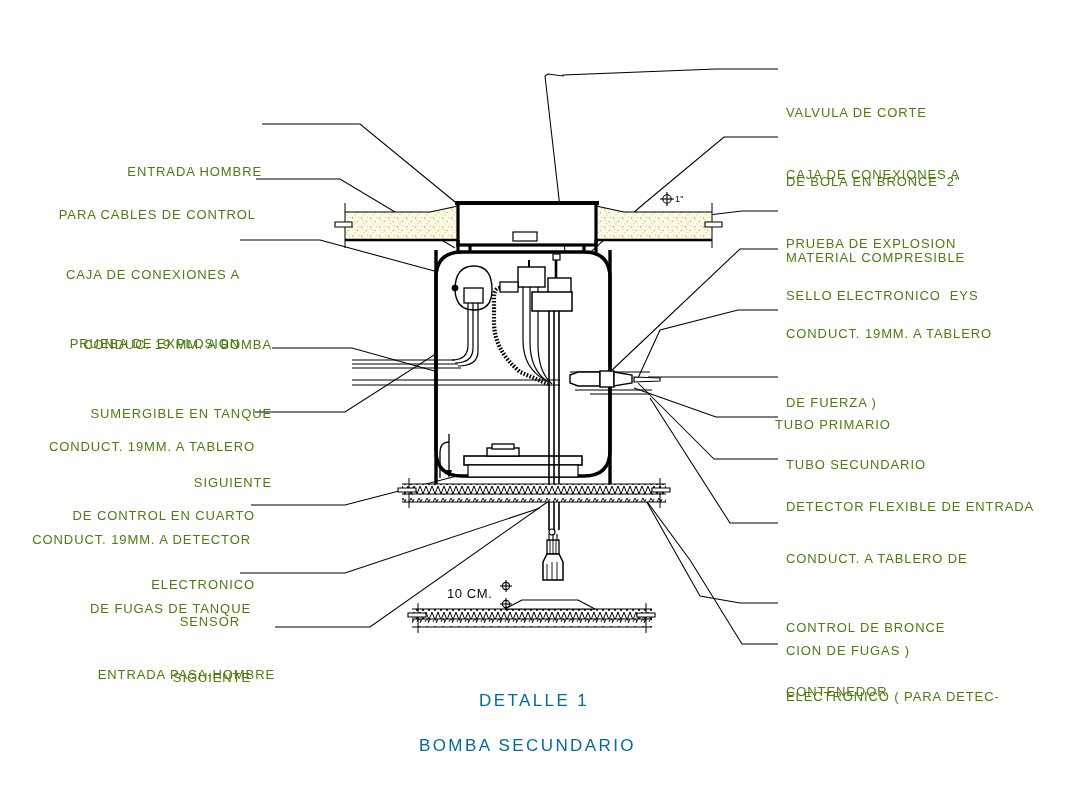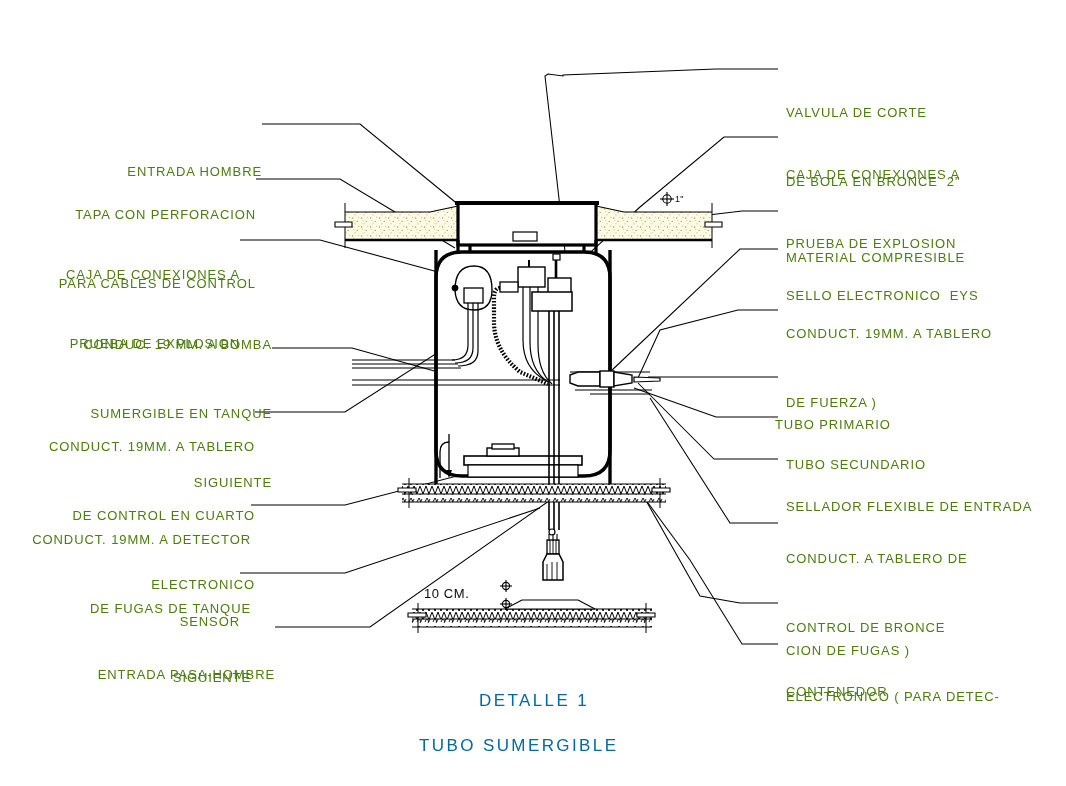--- a/index.html
+++ b/index.html
@@ -261,21 +261,20 @@
         <line x1="506" y1="598" x2="506" y2="610" stroke="#000" stroke-width="1.1"></line>
       </g>
     </g>
   </svg>
 
   <div class="label leftal" style="left:10px; top:114px; width:252px;">
     <div>ENTRADA HOMBRE</div>
   </div>
 
   <div class="label leftal" style="left:10px; top:157px; width:246px;">
-    <div>TAPA CON PERFORACION</div>
     <div>PARA CABLES DE CONTROL</div>
   </div>
 
   <div class="label leftal" style="left:10px; top:217px; width:230px;">
     <div>CAJA DE CONEXIONES A</div>
     <div>PRUEBA DE EXPLOSION</div>
   </div>
 
   <div class="label leftal" style="left:10px; top:287px; width:262px;">
     <div>CONDUC. 19 MM. A BOMBA</div>
@@ -328,38 +327,38 @@
 
   <div class="label right" style="left:775px; top:367px; width:275px;">
     <div>TUBO PRIMARIO</div>
   </div>
 
   <div class="label right" style="left:786px; top:407px; width:275px;">
     <div>TUBO SECUNDARIO</div>
   </div>
 
   <div class="label right" style="left:786px; top:449px; width:280px;">
-    <div>SELLADOR FLEXIBLE DE ENTRADA</div>
+    <div>DETECTOR FLEXIBLE DE ENTRADA</div>
   </div>
 
   <div class="label right" style="left:786px; top:501px; width:280px;">
     <div>CONDUCT. A TABLERO DE</div>
     <div>CONTROL DE BRONCE</div>
     <div>ELECTRONICO ( PARA DETEC-</div>
   </div>
 
   <div class="label right" style="left:786px; top:593px; width:275px;">
     <div>CION DE FUGAS )</div>
   </div>
 
   <div class="label right" style="left:786px; top:634px; width:275px;">
     <div>CONTENEDOR</div>
   </div>
 
-  <div class="dim-text" style="left:424px; top:586px;">10 CM.</div>
+  <div class="dim-text" style="left:447px; top:586px;">10 CM.</div>
 
   <div class="tiny-text" style="left:675px; top:194px;">1"</div>
 
   <div class="title-text" style="left:479px; top:691px;">DETALLE 1</div>
 
-  <div class="title-text" style="left:419px; top:736px;">TUBO SUMERGIBLE</div>
+  <div class="title-text" style="left:419px; top:736px;">BOMBA SECUNDARIO</div>
 
 </div>
 
 </body></html>

